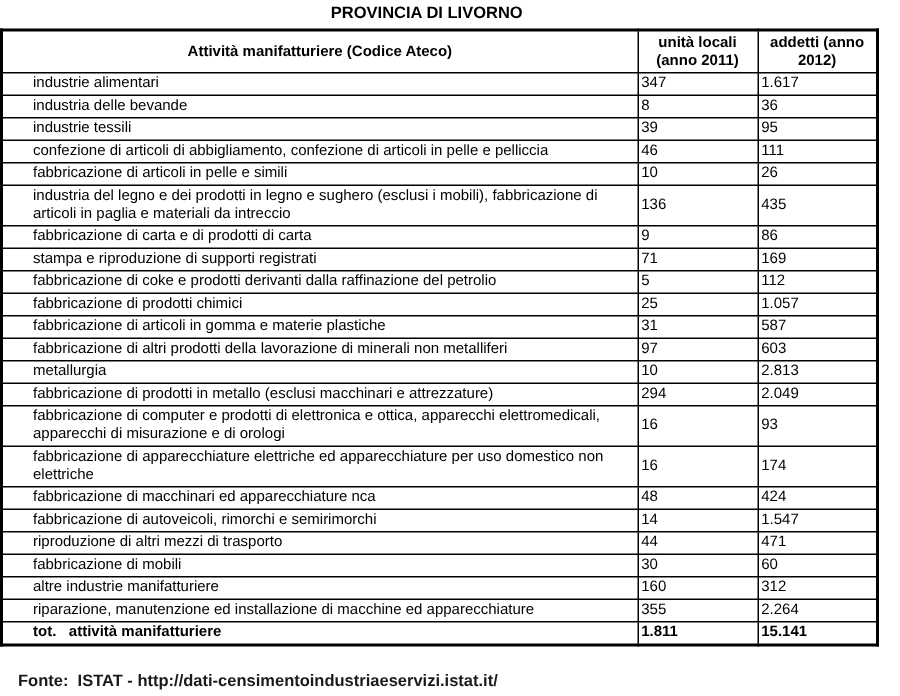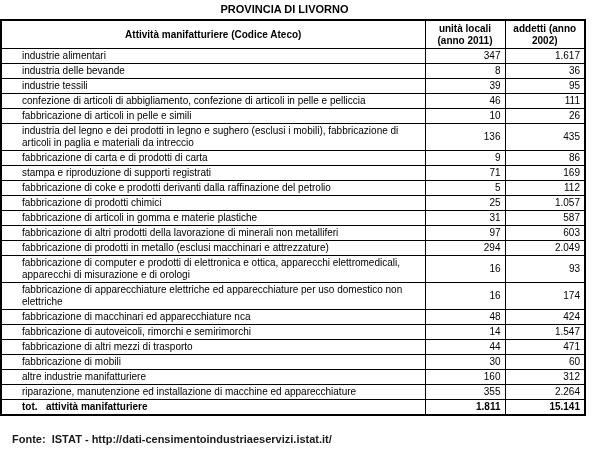--- a/index.html
+++ b/index.html
@@ -47,21 +47,21 @@
     font-weight: bold;
     text-align: center;
     line-height: 11.5px;
     padding: 2px 1px;
   }
   td.label {
     text-align: left;
     padding: 1px 20px;
   }
   td.num {
-    text-align: right;
+    text-align: left;
     padding: 1px 4px 1px 2px;
   }
   tr.total td {
     font-weight: bold;
   }
   td.total-label {
     white-space: pre-wrap;
   }
   .fonte {
     margin: 17px 0 0 12px;
@@ -81,21 +81,21 @@
   <table class="ateco">
     <colgroup>
       <col class="c1">
       <col class="c2">
       <col class="c3">
     </colgroup>
     <thead>
       <tr>
         <th>Attività manifatturiere (Codice Ateco)</th>
         <th>unità locali (anno 2011)</th>
-        <th>addetti (anno 2002)</th>
+        <th>addetti (anno 2012)</th>
       </tr>
     </thead>
     <tbody id="rows-body">
         <tr>
           <td class="label">industrie alimentari</td>
           <td class="num">347</td>
           <td class="num">1.617</td>
         </tr>
         <tr>
           <td class="label">industria delle bevande</td>
@@ -146,20 +146,25 @@
           <td class="label">fabbricazione di articoli in gomma e materie plastiche</td>
           <td class="num">31</td>
           <td class="num">587</td>
         </tr>
         <tr>
           <td class="label">fabbricazione di altri prodotti della lavorazione di minerali non metalliferi</td>
           <td class="num">97</td>
           <td class="num">603</td>
         </tr>
         <tr>
+          <td class="label">metallurgia</td>
+          <td class="num">10</td>
+          <td class="num">2.813</td>
+        </tr>
+        <tr>
           <td class="label">fabbricazione di prodotti in metallo (esclusi macchinari e attrezzature)</td>
           <td class="num">294</td>
           <td class="num">2.049</td>
         </tr>
         <tr>
           <td class="label">fabbricazione di computer e prodotti di elettronica e ottica, apparecchi elettromedicali, apparecchi di misurazione e di orologi</td>
           <td class="num">16</td>
           <td class="num">93</td>
         </tr>
         <tr>
@@ -171,21 +176,21 @@
           <td class="label">fabbricazione di macchinari ed apparecchiature nca</td>
           <td class="num">48</td>
           <td class="num">424</td>
         </tr>
         <tr>
           <td class="label">fabbricazione di autoveicoli, rimorchi e semirimorchi</td>
           <td class="num">14</td>
           <td class="num">1.547</td>
         </tr>
         <tr>
-          <td class="label">fabbricazione di altri mezzi di trasporto</td>
+          <td class="label">riproduzione di altri mezzi di trasporto</td>
           <td class="num">44</td>
           <td class="num">471</td>
         </tr>
         <tr>
           <td class="label">fabbricazione di mobili</td>
           <td class="num">30</td>
           <td class="num">60</td>
         </tr>
         <tr>
           <td class="label">altre industrie manifatturiere</td>

